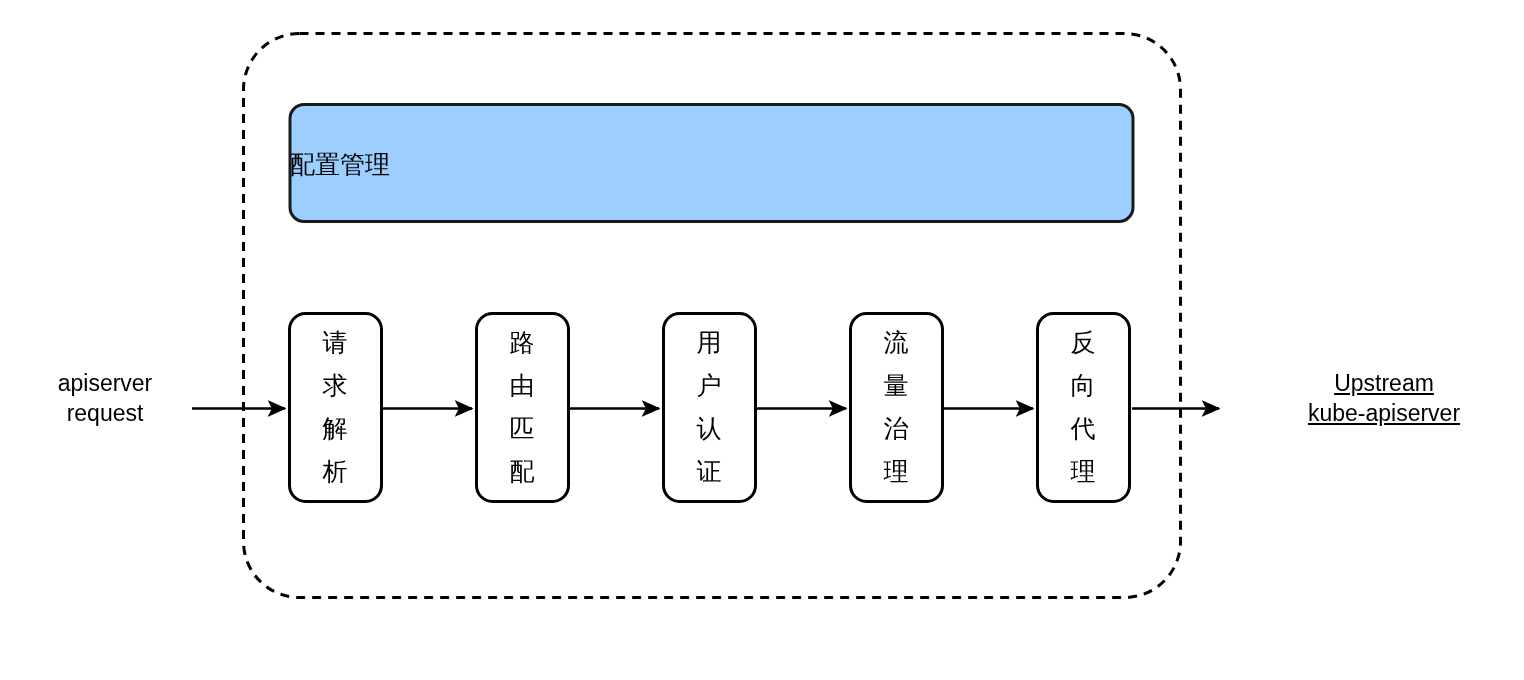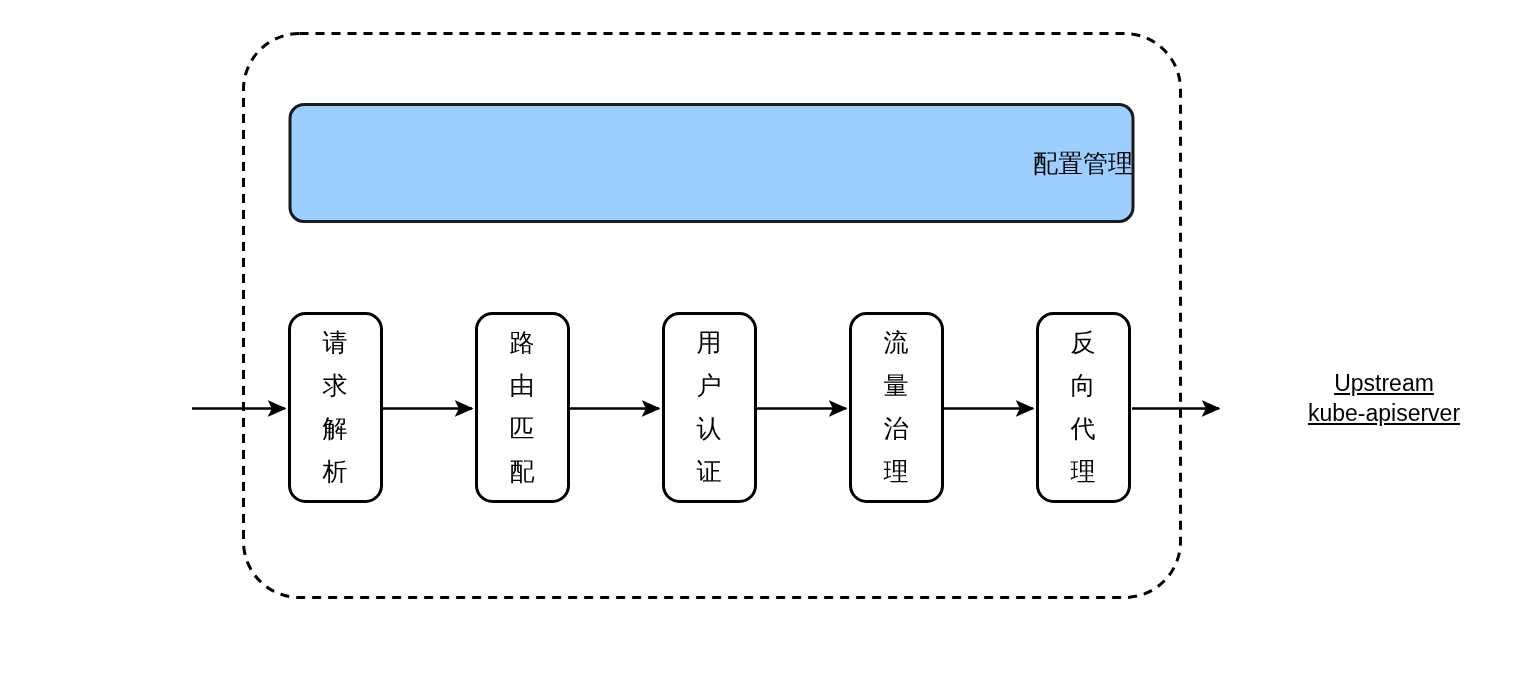--- a/index.html
+++ b/index.html
@@ -51,25 +51,25 @@
     font-size: 25px;
     line-height: 43px;
     letter-spacing: 0;
     color: #000000;
     font-family: "DejaVu Sans", "Liberation Sans", sans-serif;
     pointer-events: none;
     white-space: pre-line;
   }
   .banner-text {
     position: absolute;
-    text-align: right;
+    text-align: left;
     font-size: 25px;
     line-height: 32px;
     color: #000000;
-    font-family: Liberation Serif, serif;
+    font-family: Liberation Sans, sans-serif;
     pointer-events: none;
   }
 </style>
 </head>
 <body>
 
 <div id="canvas">
 
   <svg id="diagram-svg" viewBox="0 0 1524 680">
     <defs>
@@ -89,20 +89,22 @@
     <rect x="1037.5" y="313.5" width="92" height="188" rx="16" ry="16" fill="#ffffff" stroke="#000000" stroke-width="3"></rect>
 
     <line x1="192" y1="408.5" x2="285" y2="408.5" stroke="#000000" stroke-width="2.6" marker-end="url(#arrowhead)"></line>
     <line x1="382" y1="408.5" x2="472" y2="408.5" stroke="#000000" stroke-width="2.6" marker-end="url(#arrowhead)"></line>
     <line x1="569" y1="408.5" x2="659" y2="408.5" stroke="#000000" stroke-width="2.6" marker-end="url(#arrowhead)"></line>
     <line x1="756" y1="408.5" x2="846" y2="408.5" stroke="#000000" stroke-width="2.6" marker-end="url(#arrowhead)"></line>
     <line x1="943" y1="408.5" x2="1033" y2="408.5" stroke="#000000" stroke-width="2.6" marker-end="url(#arrowhead)"></line>
     <line x1="1132" y1="408.5" x2="1219" y2="408.5" stroke="#000000" stroke-width="2.6" marker-end="url(#arrowhead)"></line>
   </svg>
 
+  <div class="side-label" id="label-input">apiserver
+request</div>
 
   <div class="side-label" id="label-output">Upstream
 kube-apiserver</div>
 
   <div class="banner-text" style="left:290px; top:148px; width:843px;">配置管理</div>
 
   <div class="node-text" style="left:289px; top:321px; width:92px;">请
 求
 解
 析</div>

